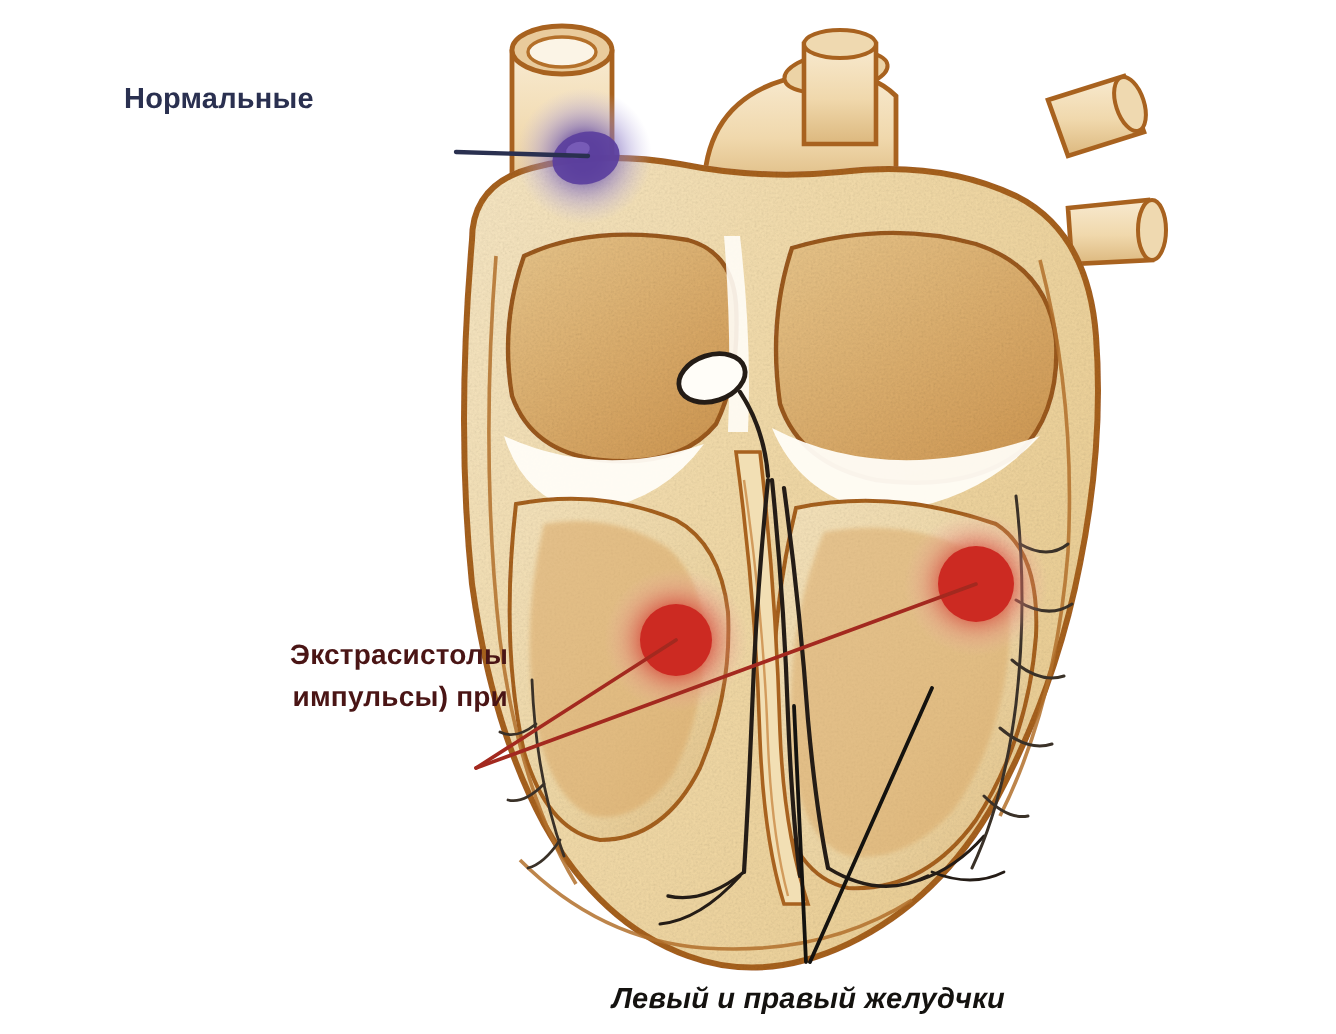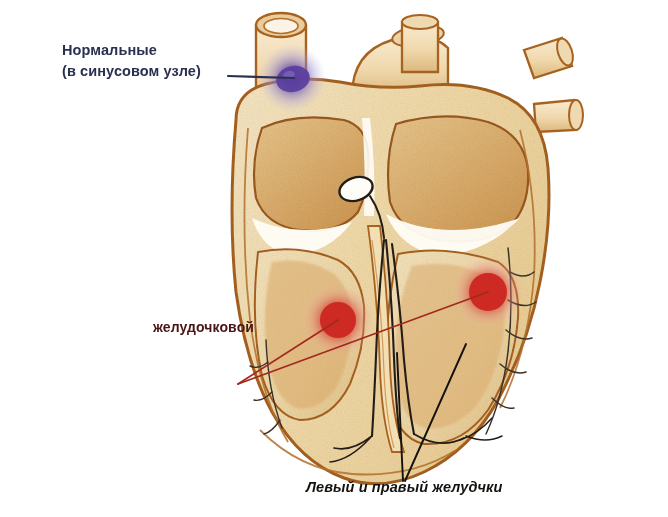--- a/index.html
+++ b/index.html
@@ -7,21 +7,21 @@
        font-family:"Liberation Sans", sans-serif;}
   #stage{position:relative;width:668px;height:517px;background:#ffffff;}
   #art{position:absolute;left:0;top:0;width:668px;height:517px;}
 
   .lbl{position:absolute;font-weight:bold;letter-spacing:.1px;}
   .lbl div{white-space:nowrap;}
 
   #label-sinus{left:62px;top:40px;color:#2a3050;font-size:14.5px;line-height:21px;}
   #label-extra{left:104px;top:317px;color:#4a1515;font-size:14px;line-height:21px;text-align:right;width:150px;}
   #label-extra div{text-align:right;}
-  #label-ventricles{left:306px;top:478px;color:#14120f;font-size:14.5px;
+  #label-ventricles{left:306px;top:491px;color:#14120f;font-size:14.5px;
                     font-style:italic;font-weight:bold;line-height:18px;}
 </style>
 </head>
 <body>
 
 <div id="stage">
 
   <svg id="art" viewBox="0 0 668 517">
     <defs>
       <radialGradient id="gSinus" cx="50%" cy="50%" r="50%">
@@ -232,22 +232,22 @@
       <line x1="228" y1="76" x2="294" y2="78" stroke="#2a3050" stroke-width="2.2"></line>
       <line x1="238" y1="384" x2="338" y2="320" stroke="#a3291f" stroke-width="1.8"></line>
       <line x1="238" y1="384" x2="488" y2="292" stroke="#a3291f" stroke-width="1.8"></line>
       <line x1="397" y1="353" x2="403" y2="481" stroke="#14120f" stroke-width="1.9"></line>
       <line x1="466" y1="344" x2="405" y2="481" stroke="#14120f" stroke-width="1.9"></line>
     </g>
   </svg>
 
   <div class="lbl" id="label-sinus">
     <div>Нормальные</div>
-    <div>(в синусовом узле)</div>
   </div>
 
   <div class="lbl" id="label-extra">
-    <div>желудочковой</div>
+    <div>Экстрасистолы</div>
+    <div>импульсы) при</div>
   </div>
 
   <div class="lbl" id="label-ventricles">Левый и правый желудчки</div>
 
 </div>
 
 </body></html>

